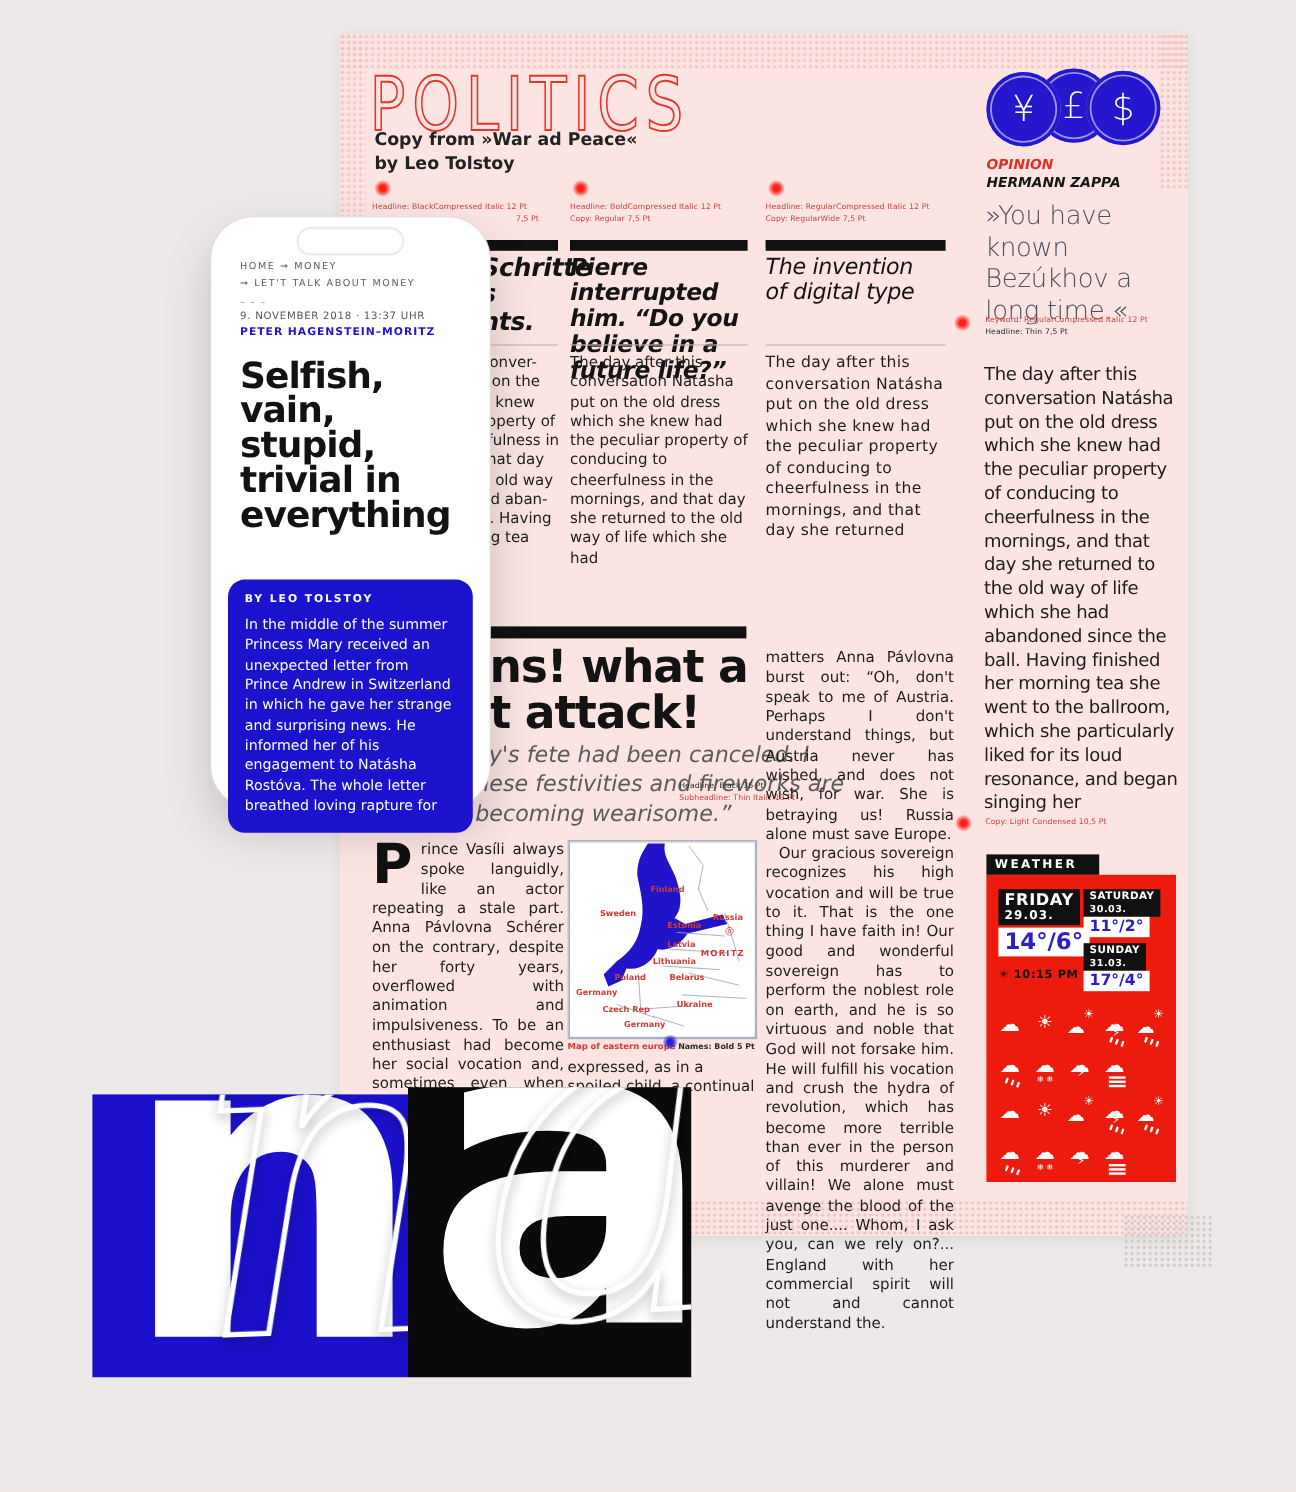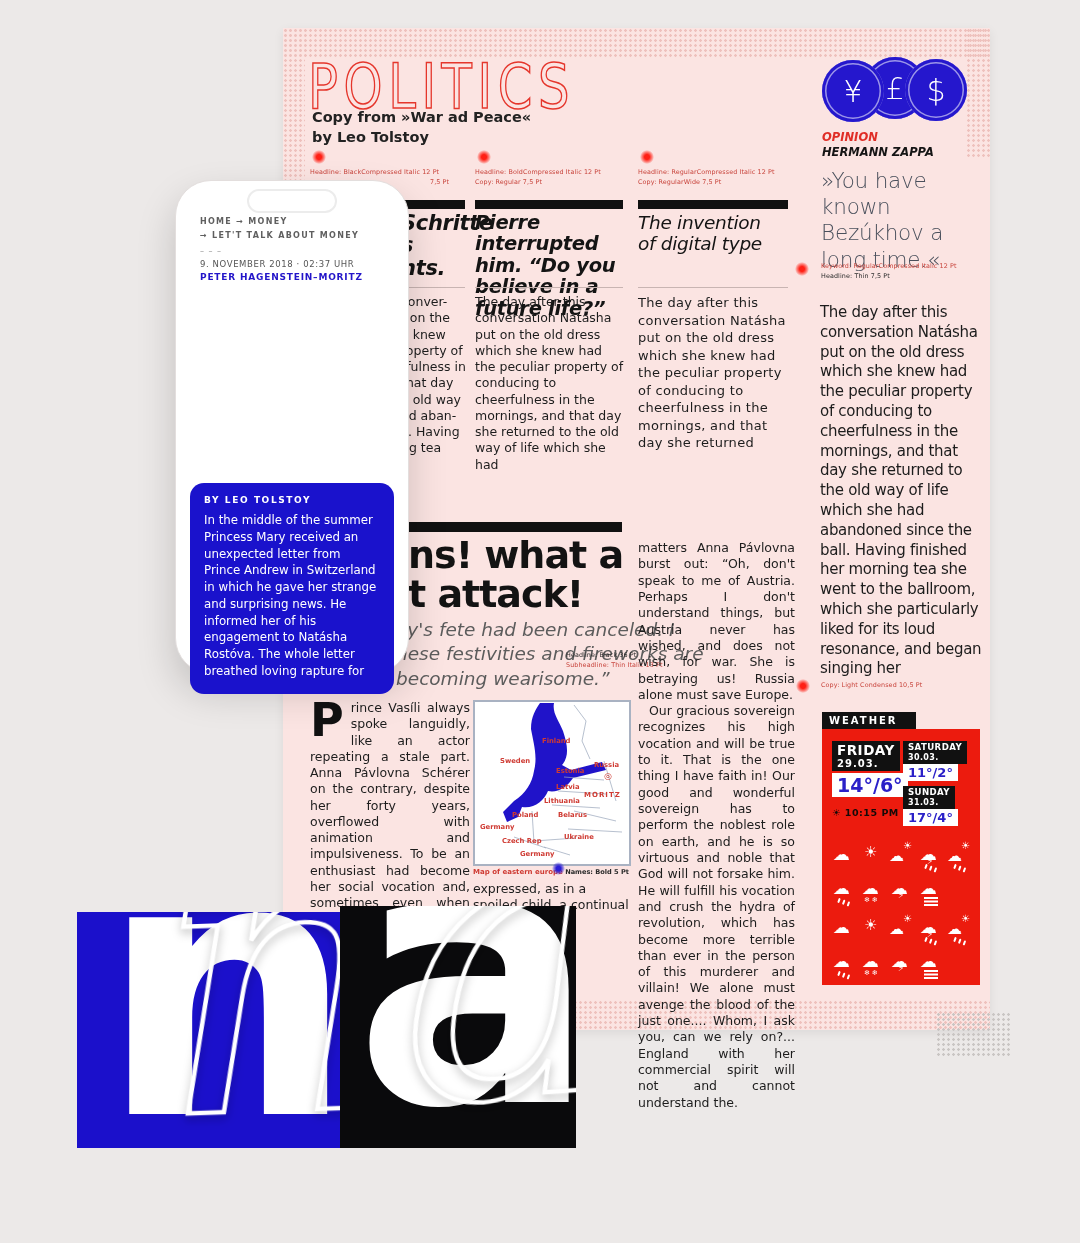--- a/index.html
+++ b/index.html
@@ -37,21 +37,21 @@
   
   .colbar{height:9px;background:#111;z-index:4;}
   .colhead{font-style:italic;font-weight:800;color:#141414;z-index:4;letter-spacing:-.3px;}
   .colrule{height:1px;background:#c8b4b2;z-index:4;}
   .colbody{font-size:12.5px;color:#1d1d1d;line-height:1.3;z-index:4;}
 
   
   #phone{left:175px;top:180px;width:232px;height:492px;background:#fff;border-radius:36px;border:1px solid #e3dedd;box-shadow:0 18px 38px rgba(0,0,0,.18);z-index:10;}
   #notch{left:50%;top:8px;transform:translateX(-50%);width:86px;height:20px;border:2px solid #ececec;border-radius:12px;}
   .ph{position:absolute;left:24px;}
-  #ph-bread{top:34px;font-size:8px;letter-spacing:1.3px;color:#5f5f5f;line-height:1.8;font-weight:700;}
+  #ph-bread{top:34px;font-size:8px;letter-spacing:1.3px;color:#5f5f5f;line-height:1.8;font-weight:400;}
   #ph-sep{top:66px;font-size:8px;color:#9a9a9a;letter-spacing:1px;}
   #ph-date{top:78px;font-size:8.5px;letter-spacing:.6px;color:#555;}
   #ph-byline{top:91px;font-size:9px;font-weight:800;letter-spacing:.8px;color:#2315c9;}
   #ph-headline{top:118px;width:192px;font-size:30px;font-weight:900;line-height:.97;letter-spacing:-.8px;color:#121212;}
   #ph-stand{top:228px;width:188px;font-size:12.5px;color:#4c4c4c;line-height:1.5;}
   #ph-box{left:14px;top:302px;width:176px;background:#1a12cc;border-radius:14px;padding:12px 14px 14px 14px;color:#fff;}
   #ph-box-kicker{font-size:9px;letter-spacing:1.6px;font-weight:700;}
   #ph-box-body{margin-top:7px;font-size:11.8px;line-height:1.42;}
 
   
@@ -357,22 +357,23 @@
           </span>
         </div>
       </div>
   </div>
 
   <div class="abs" id="phone">
     <div class="abs" id="notch"></div>
     <div class="ph pre" id="ph-bread">HOME → MONEY
 → LET'T TALK ABOUT MONEY</div>
     <div class="ph" id="ph-sep">– – –</div>
-    <div class="ph" id="ph-date">9. NOVEMBER 2018 · 02:37 UHR</div>
+    <div class="ph" id="ph-date">9. NOVEMBER 2018 · 13:37 UHR</div>
     <div class="ph" id="ph-byline">PETER HAGENSTEIN–MORITZ</div>
+    <div class="ph" id="ph-headline">Selfish, vain, stupid, trivial in everything</div>
     <div class="ph" id="ph-box">
       <div id="ph-box-kicker">BY LEO TOLSTOY</div>
       <div id="ph-box-body">In the middle of the summer Princess Mary received an unexpected letter from Prince Andrew in Switzerland in which he gave her strange and surprising news. He informed her of his engagement to Natásha Rostóva. The whole letter breathed loving rapture for</div>
     </div>
   </div>
 
   <div class="abs sq" id="sq-blue">
     <span class="bold-letter" id="bold-n">n</span>
     <span class="outline-letter" id="out-n">n</span>
   </div>

